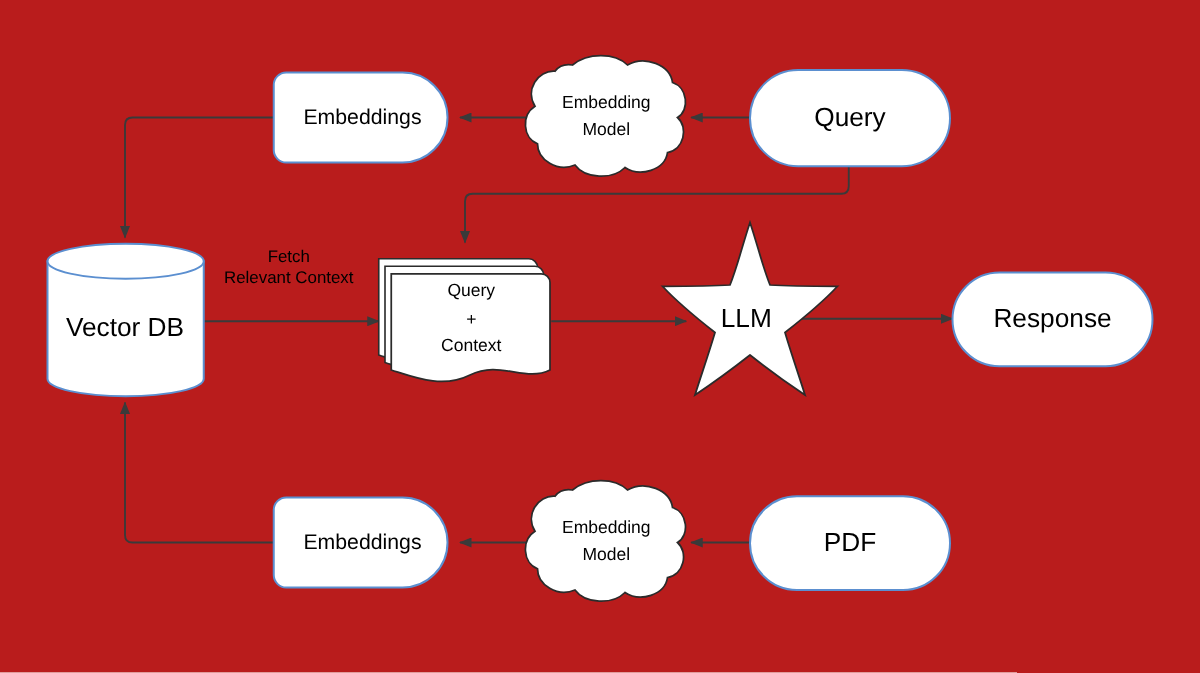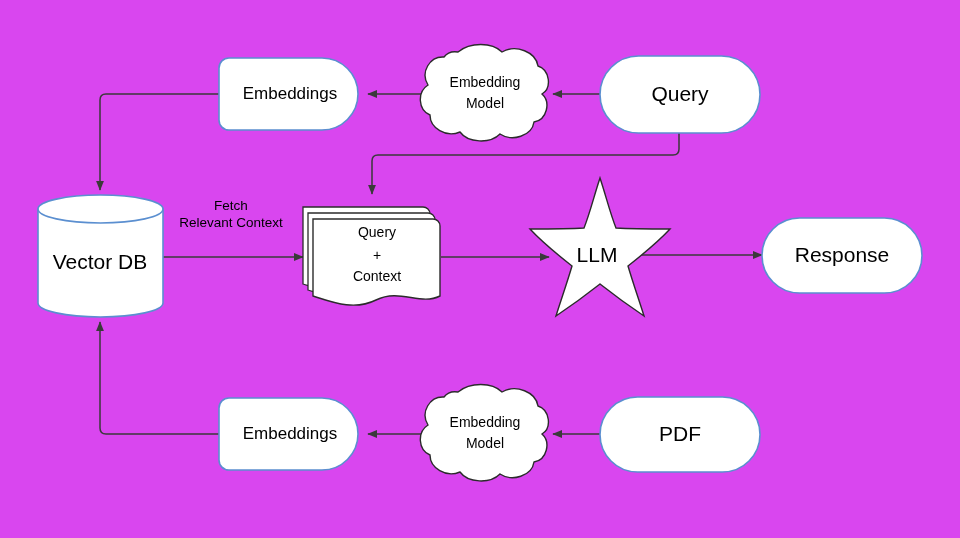--- a/index.html
+++ b/index.html
@@ -7,21 +7,21 @@
     padding: 0;
     background: #ffffff;
   }
   body {
     font-family: "Liberation Sans", sans-serif;
   }
   #canvas {
     position: relative;
     width: 960px;
     height: 538px;
-    background: #d946ef;
+    background: #b91c1c;
     overflow: hidden;
   }
   #diagram-svg {
     position: absolute;
     left: 0;
     top: 0;
     width: 960px;
     height: 538px;
   }
   .node-label {

